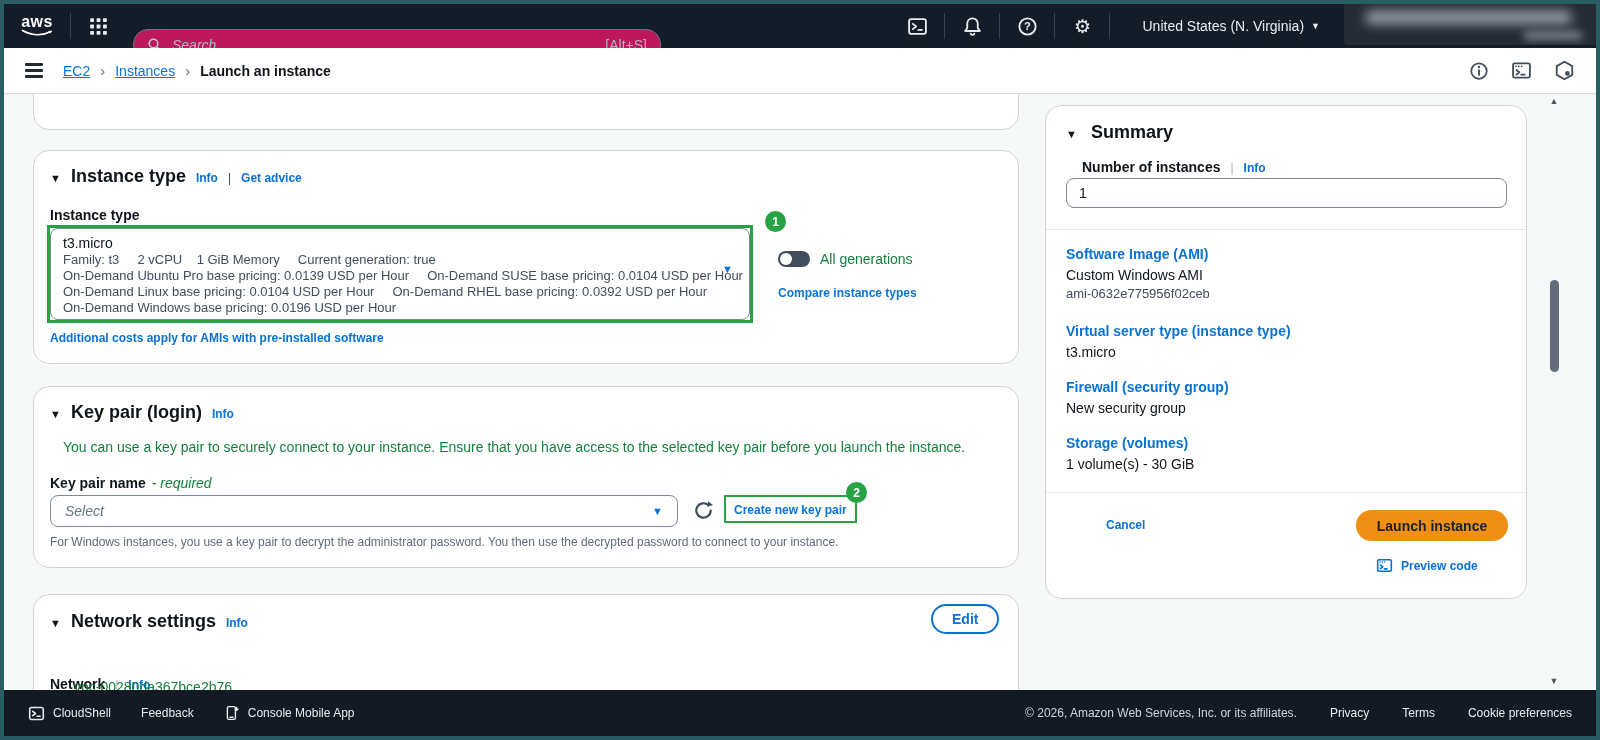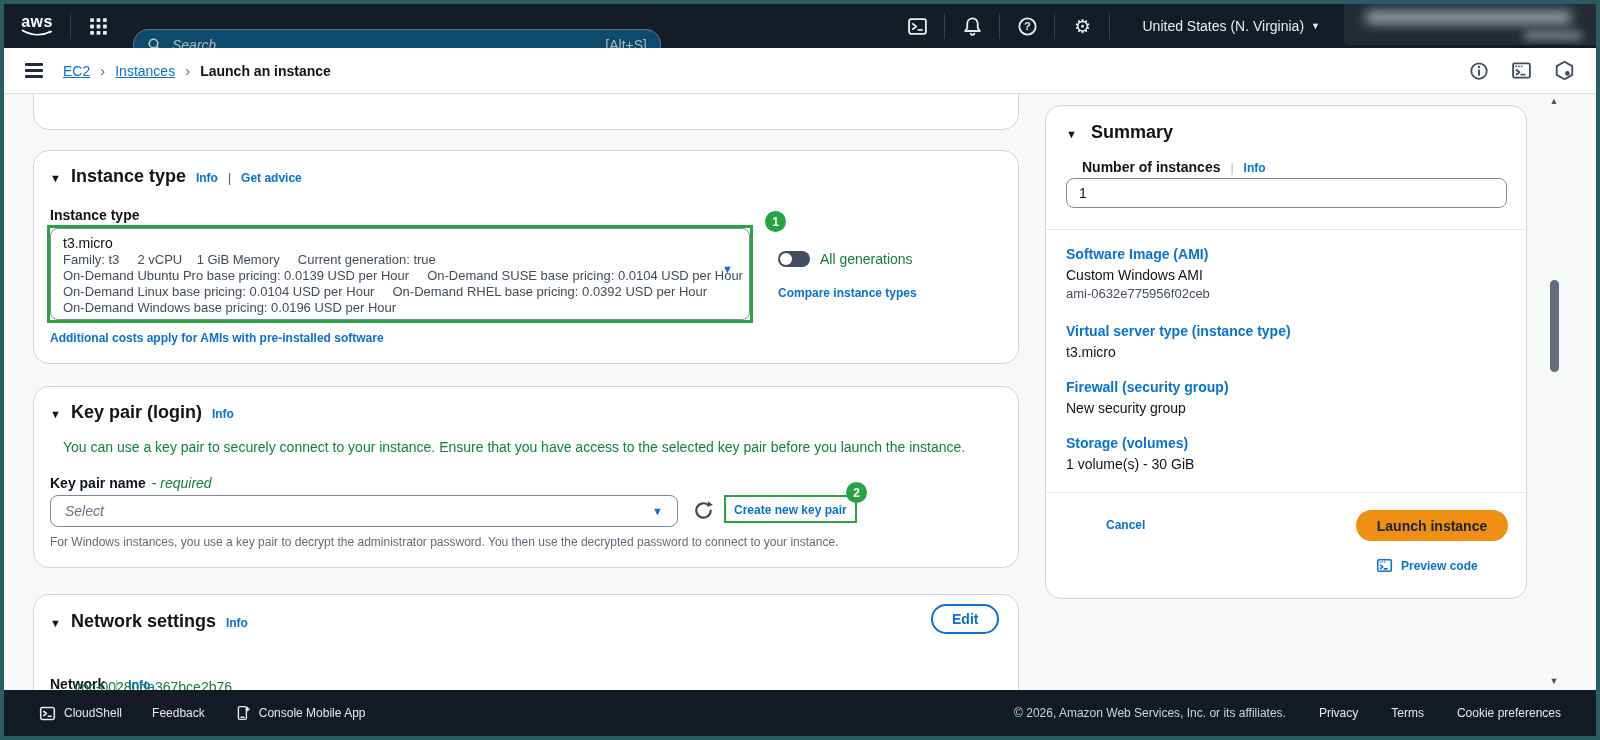--- a/index.html
+++ b/index.html
@@ -5,21 +5,21 @@
   * { margin:0; padding:0; box-sizing:border-box; }
   body { font-family:"Liberation Sans", sans-serif; }
   #screen { position:relative; width:1600px; height:740px; background:#2a5d62; overflow:hidden; }
   .abs { position:absolute; }
 
   
   #topnav { left:4px; top:4px; width:1592px; height:44px; background:#141c27; display:flex; align-items:center; padding:0 16px; }
   .nav-divider { width:1px; height:26px; background:#3a424d; margin:0 16px; }
   #aws-logo { display:flex; flex-direction:column; align-items:center; color:#fff; }
   #aws-logo .word { font-weight:700; font-size:16px; letter-spacing:.5px; line-height:14px; }
-  #searchbar { width:528px; height:30px; border:1px solid #697584; border-radius:15px; background:#0c4a6e; display:flex; align-items:center; padding:15px 13px; gap:9px;margin-top:37px; }
+  #searchbar { width:528px; height:30px; border:1px solid #697584; border-radius:15px; background:#be185d; display:flex; align-items:center; padding:15px 13px; gap:9px;margin-top:37px; }
   #searchbar input { flex:1; background:transparent; border:none; outline:none; font-style:italic; font-size:14px; color:#e3e8ee; font-family:"Liberation Sans",sans-serif; }
   #searchbar input::placeholder { color:#b0b8c1; }
   #searchbar .shortcut { color:#b0b8c1; font-size:14px; }
   .nav-iconbtn { width:22px; height:22px; display:flex; align-items:center; justify-content:center; color:#e9edf1; }
   .nav-right { display:flex; align-items:center; margin-left:auto; margin-right:250px; }
   #region { color:#e9edf1; font-size:14px; margin:0 10px 0 16px; display:flex; align-items:center; gap:7px; white-space:nowrap; }
   .tiny-caret { font-size:9px; }
   #account-blur { right:0; top:0; width:252px; height:41px; background:#242b34; border-bottom-left-radius:4px; overflow:hidden; }
   #account-blur .smudge1 { position:absolute; left:22px; top:7px; width:205px; height:13px; background:#9aa1a9; border-radius:3px; filter:blur(6px); }
   #account-blur .smudge2 { position:absolute; right:14px; bottom:5px; width:58px; height:9px; background:#79818a; border-radius:3px; filter:blur(4px); }
@@ -69,21 +69,21 @@
   .sum-val2 { position:absolute; left:20px; font-size:13px; color:#414d5c; }
   #launch-btn { position:absolute; left:310px; top:404px; width:152px; height:31px; border-radius:16px; background:#ef9014; color:#1d2129; font-size:14px; font-weight:700; display:flex; align-items:center; justify-content:center; cursor:pointer; }
   #preview-row { position:absolute; left:330px; top:451px; display:flex; align-items:center; gap:8px; color:#0972d3; cursor:pointer; }
 
   
   #scroll-strip { position:absolute; left:1544px; top:0; width:12px; height:596px; }
   .scroll-arrow { position:absolute; left:0; width:12px; text-align:center; font-size:9px; color:#4c565f; cursor:pointer; }
   #scroll-thumb { position:absolute; left:1.5px; top:186px; width:9px; height:92px; border-radius:4.5px; background:#616d7a; cursor:grab; }
 
   
-  #footer { left:4px; top:690px; width:1592px; height:46px; background:#131a23; display:flex; align-items:center; padding:0 35px; color:#e7ebee; font-size:12px;justify-content:space-between; }
+  #footer { left:4px; top:690px; width:1592px; height:46px; background:#131a23; display:flex; align-items:center; padding:0 24px; color:#e7ebee; font-size:12px;justify-content:space-between; }
   .foot-item { display:flex; align-items:center; gap:8px; cursor:pointer; white-space:nowrap; }
   .foot-left { display:flex; align-items:center; gap:30px; }
   .foot-right { margin-left:auto; display:flex; align-items:center; gap:33px; }
   .foot-copy { color:#cfd6da; }
 
   svg { display:block; }
 </style>
 </head>
 <body>
 

